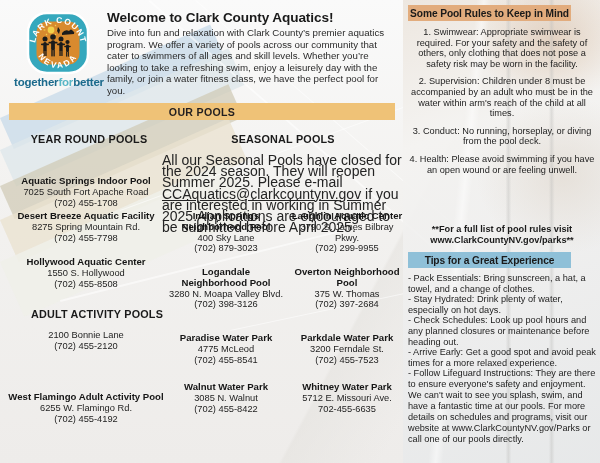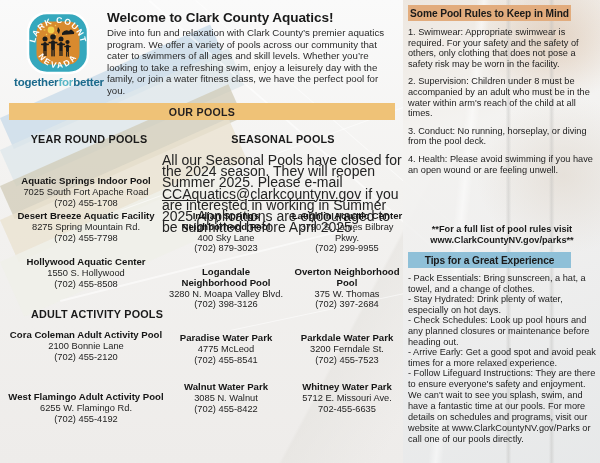--- a/index.html
+++ b/index.html
@@ -79,21 +79,21 @@
   .c-mid{left:168px;width:116px;}
   .c-right{left:288px;width:118px;}
 
   
   .rp{position:absolute;z-index:2;}
   .rp-banner{left:408px;width:163px;height:16px;display:flex;align-items:center;justify-content:center;}
   #rules-banner{top:5px;background:#e2ac7d;}
   #tips-banner{top:252px;background:#8fc0d8;justify-content:center;}
   .rp-banner span{font-size:10.2px;font-weight:bold;color:#1a1a1a;letter-spacing:-.1px;}
   .rp-body{left:408px;width:188px;font-size:9.2px;line-height:10.6px;color:#1d1d1d;}
-  #rules-body{top:27px;}
+  #rules-body{top:27px;text-align:center;}
   #rules-body p{margin:0 0 7px 0;}
   #rules-note{left:408px;top:224px;width:188px;text-align:center;font-size:9.2px;line-height:11px;font-weight:bold;color:#1a1a1a;}
   #tips-body{top:273px;}
   #tips-body p{margin:0;}
   #tips-outro{left:408px;top:390px;width:188px;font-size:9.2px;line-height:11px;color:#1d1d1d;}
 </style>
 </head>
 <body>
 
 <div class="page">
@@ -195,21 +195,20 @@
       <div class="ad">8275 Spring Mountain Rd.</div>
       <div class="ph">(702) 455-7798</div>
     </div>
     <div class="pool c-left" style="top:257px">
       <div class="nm">Hollywood Aquatic Center</div>
       <div class="ad">1550 S. Hollywood</div>
       <div class="ph">(702) 455-8508</div>
     </div>
 
     <div class="pool c-left" style="top:330px">
-      <div class="nm">Cora Coleman Adult Activity Pool</div>
       <div class="ad">2100 Bonnie Lane</div>
       <div class="ph">(702) 455-2120</div>
     </div>
     <div class="pool c-left" style="top:392px">
       <div class="nm">West Flamingo Adult Activity Pool</div>
       <div class="ad">6255 W. Flamingo Rd.</div>
       <div class="ph">(702) 455-4192</div>
     </div>
 
     <div class="pool c-mid" style="top:211px">

